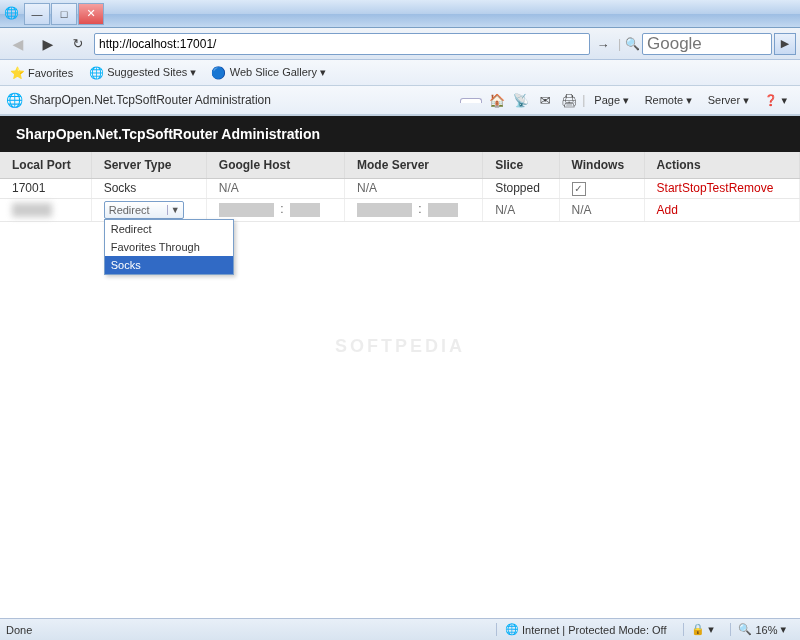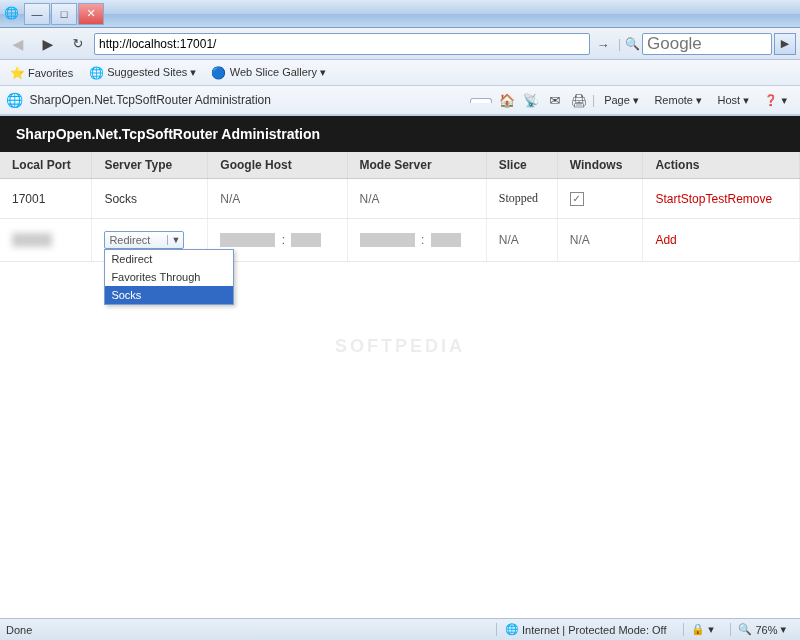--- a/index.html
+++ b/index.html
@@ -141,21 +141,21 @@
       border-right: 1px solid #ddd;
       padding: 6px 12px;
       text-align: left;
       font-weight: bold;
       color: #333;
       white-space: nowrap;
     }
     .admin-table td {
       border-bottom: 1px solid #e8e8e8;
       border-right: 1px solid #eee;
-      padding: 12px 12px;
+      padding: 2px 12px;
       vertical-align: middle;
       color: #666;
     }
     .actions-link {
       color: #cc0000; cursor: pointer; text-decoration: none;
     }
     .add-link {
       color: #cc0000; cursor: pointer; text-decoration: none;
     }
 
@@ -282,21 +282,21 @@
   </div>
   <div class="toolbar-tab"></div>
   <div class="toolbar-right">
     <button class="nav-icon-btn" title="Home">🏠</button>
     <button class="nav-icon-btn" title="Feeds">📡</button>
     <button class="nav-icon-btn">✉</button>
     <button class="nav-icon-btn">🖨</button>
     <span style="color:#bbb;">|</span>
     <button class="tool-btn">Page ▾</button>
     <button class="tool-btn">Remote ▾</button>
-    <button class="tool-btn">Host ▾</button>
+    <button class="tool-btn">Server ▾</button>
     <button class="tool-btn">❓ ▾</button>
   </div>
 </div>
 
 <div class="content-area" style="position:relative;">
 
   <div class="admin-header">
     <span>SharpOpen.Net.TcpSoftRouter Administration</span>
   </div>
 
@@ -312,21 +312,21 @@
         <th>Actions</th>
       </tr>
     </thead>
     <tbody>
 
       <tr>
         <td style="color:#333;">17001</td>
         <td style="color:#333;">Socks</td>
         <td>N/A</td>
         <td>N/A</td>
-        <td style="color:#333;font-family:Liberation Serif, serif;">Stopped</td>
+        <td style="color:#333;">Stopped</td>
         <td>
           <div class="checkbox-display">✓</div>
         </td>
         <td>
           <a class="actions-link">
             <span>StartStopTestRemove</span>
           </a>
         </td>
       </tr>
 
@@ -376,17 +376,17 @@
     <div class="status-zone">
       <span>🌐</span>
       <span>Internet | Protected Mode: Off</span>
     </div>
     <div class="status-zone">
       <span>🔒</span>
       <span>▾</span>
     </div>
     <div class="status-zoom">
       <span>🔍</span>
-      <span>76%</span>
+      <span>16%</span>
       <span>▾</span>
     </div>
   </div>
 </div>
 
 </body></html>

